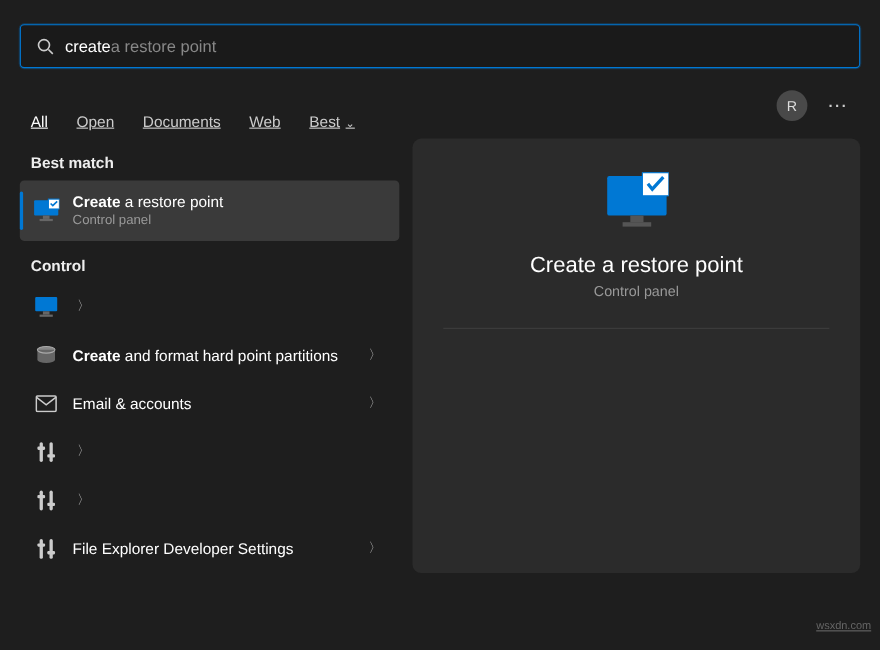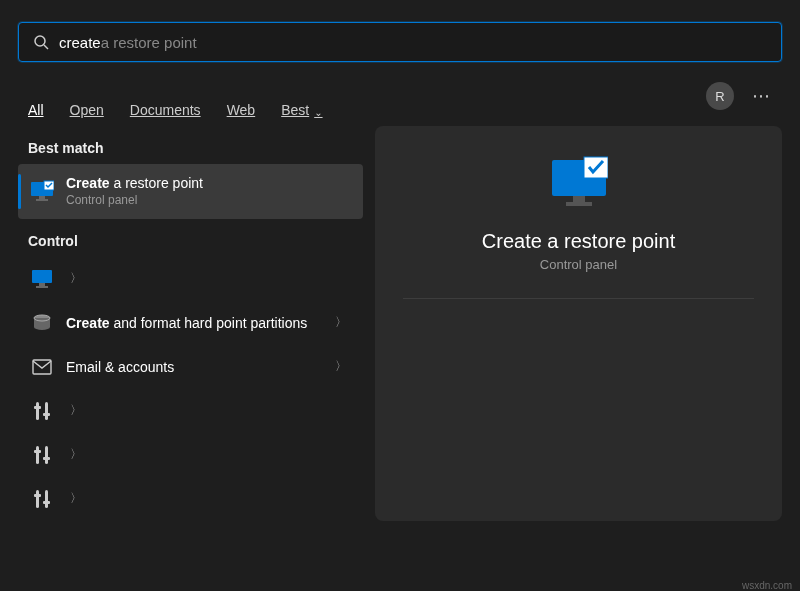--- a/index.html
+++ b/index.html
@@ -35,21 +35,21 @@
     .result-sub { font-size:12px; color:#999; margin-top:1px; }
     .chevron { color:#aaa; font-size:12px; padding:0 4px; }
 
     .preview-icon { display:flex; justify-content:center; margin-bottom:22px; }
     .preview-title { text-align:center; font-size:20px; font-weight:400; color:#fff; }
     .preview-sub { text-align:center; font-size:13px; color:#999; margin-top:4px; }
     .divider { height:1px; background:#3d3d3d; margin:26px 8px 0; }
     .action { display:flex; align-items:center; padding:14px 12px; font-size:14px; color:#eee; cursor:pointer; border-radius:4px; }
     .action-icon { width:18px; height:18px; margin-right:14px; }
 
-    .watermark { position:absolute; bottom:0; right:8px; font-size:10px; color:#666; }
+    .watermark { position:absolute; bottom:16px; right:8px; font-size:10px; color:#666;text-decoration:underline; }
   </style>
 </head>
 <body>
 
 <div class="search-wrap">
   <div class="search-box">
     <svg width="16" height="16" viewBox="0 0 16 16" fill="none">
         <circle cx="7" cy="7" r="5" stroke="#ccc" stroke-width="1.5"></circle>
         <line x1="11" y1="11" x2="15" y2="15" stroke="#ccc" stroke-width="1.5"></line>
       </svg>
@@ -162,20 +162,23 @@
         </div>
         <div class="result">
           <div class="result-icon">
             <svg width="20" height="20" viewBox="0 0 20 20">
               <rect x="4" y="1" width="3" height="18" rx="1.5" fill="#ccc"></rect>
               <rect x="13" y="1" width="3" height="18" rx="1.5" fill="#ccc"></rect>
               <rect x="2" y="5" width="7" height="3" rx="1" fill="#ccc"></rect>
               <rect x="11" y="12" width="7" height="3" rx="1" fill="#ccc"></rect>
             </svg>
           </div>
+          <div class="result-text">
+            <div class="result-title"><span>File Explorer Developer Settings</span></div>
+          </div>
           <div class="chevron">〉</div>
         </div>
       </div>
 
   </div>
 
   <div class="right">
     <div class="preview-icon">
       <svg width="58" height="52" viewBox="0 0 58 52">
           <rect x="2" y="4" width="54" height="36" rx="2" fill="#0078d4"></rect>

